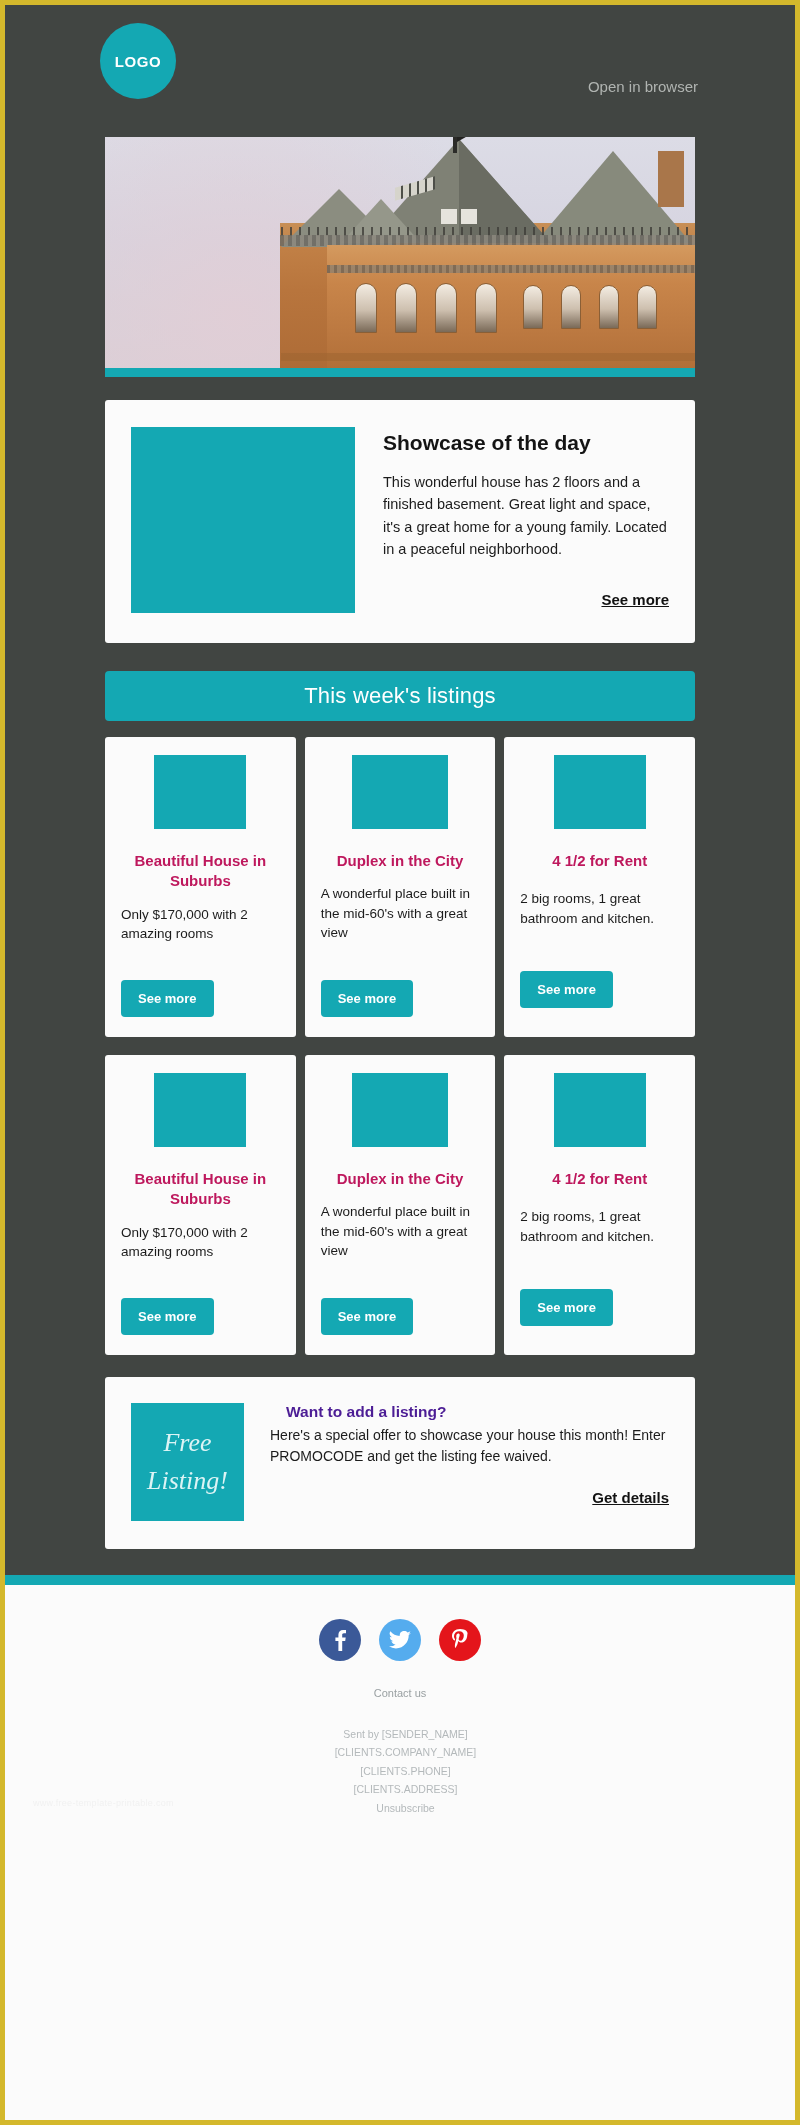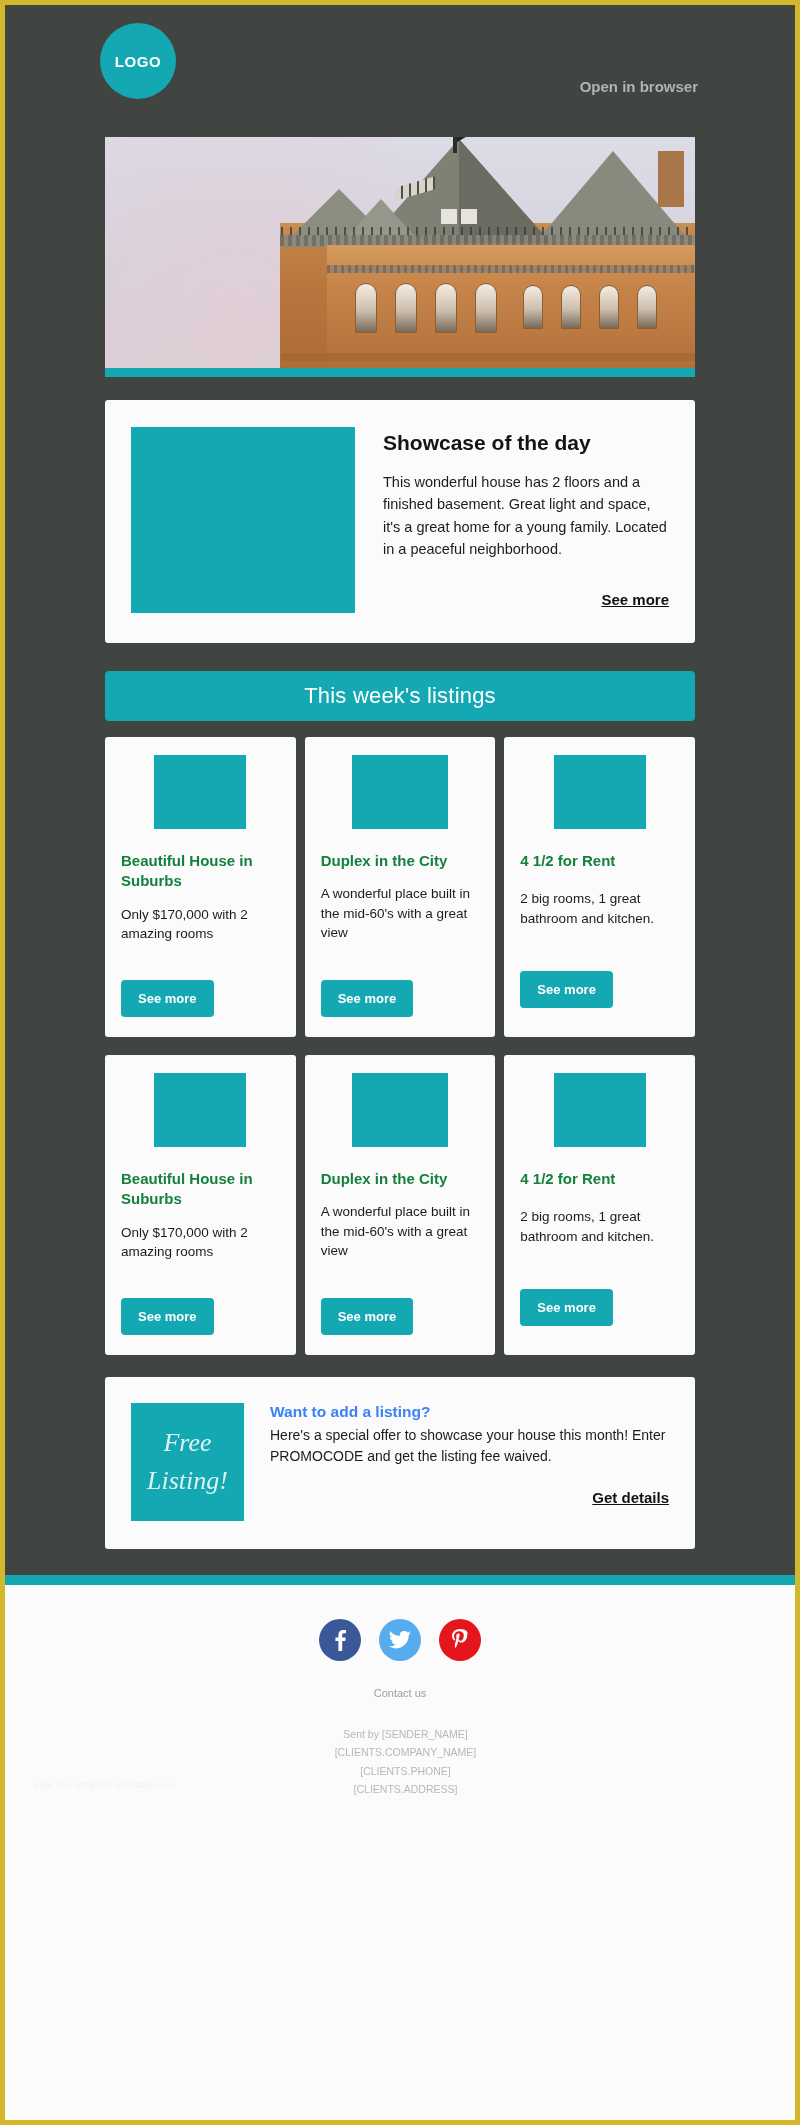--- a/index.html
+++ b/index.html
@@ -48,21 +48,20 @@
     font-size: 15px;
     font-weight: 700;
     letter-spacing: 0.6px;
   }
   .open-browser {
     position: absolute;
     right: 97px;
     top: 73px;
     color: #b0b4b1;
     font-size: 15px;
-    font-weight: bold;
   }
 
   
   .hero-wrap {
     width: 590px;
     margin: 0 auto;
   }
   .hero {
     width: 590px;
     height: 231px;
@@ -277,23 +276,24 @@
     width: 92px;
     height: 74px;
     background: #14a8b3;
     margin: 0 auto 22px auto;
   }
   .card.c2 .card-img { width: 96px; }
   .card.c3 .card-img { width: 92px; }
   .card-title {
     font-size: 15px;
     font-weight: 700;
-    color: #15803d;
+    color: #be185d;
     line-height: 1.35;
     margin-bottom: 13px;
+    text-align: center;
   }
   .card-text {
     font-size: 13.5px;
     line-height: 1.45;
     color: #1c1c1c;
     flex: 1 1 auto;
   }
   .card.c3 .card-text { margin-top: 5px; }
   .btn {
     align-self: flex-start;
@@ -332,22 +332,23 @@
     font-family: "Liberation Serif", serif;
     font-style: italic;
     font-size: 26px;
     line-height: 1.45;
     text-align: center;
   }
   .promo-body { flex: 1 1 auto; }
   .promo-title {
     font-size: 15.5px;
     font-weight: 700;
-    color: #3b82f6;
+    color: #4c1d95;
     margin-bottom: 4px;
+    margin-left: 16px;
   }
   .promo-text {
     font-size: 14px;
     line-height: 1.5;
     color: #1c1c1c;
   }
   .promo-link-row { text-align: right; margin-top: 22px; }
 
   .bottom-accent {
     width: 100%;
@@ -536,18 +537,19 @@
       </div>
     </div>
 
     <div class="contact-us">Contact us</div>
 
     <div class="fineprint">
       <div>Sent by [SENDER_NAME]</div>
       <div>[CLIENTS.COMPANY_NAME]</div>
       <div>[CLIENTS.PHONE]</div>
       <div>[CLIENTS.ADDRESS]</div>
+      <div class="unsub">Unsubscribe</div>
     </div>
 
     <div class="watermark">www.free-template-printable.com</div>
   </div>
 
 </div>
 
 </body></html>

